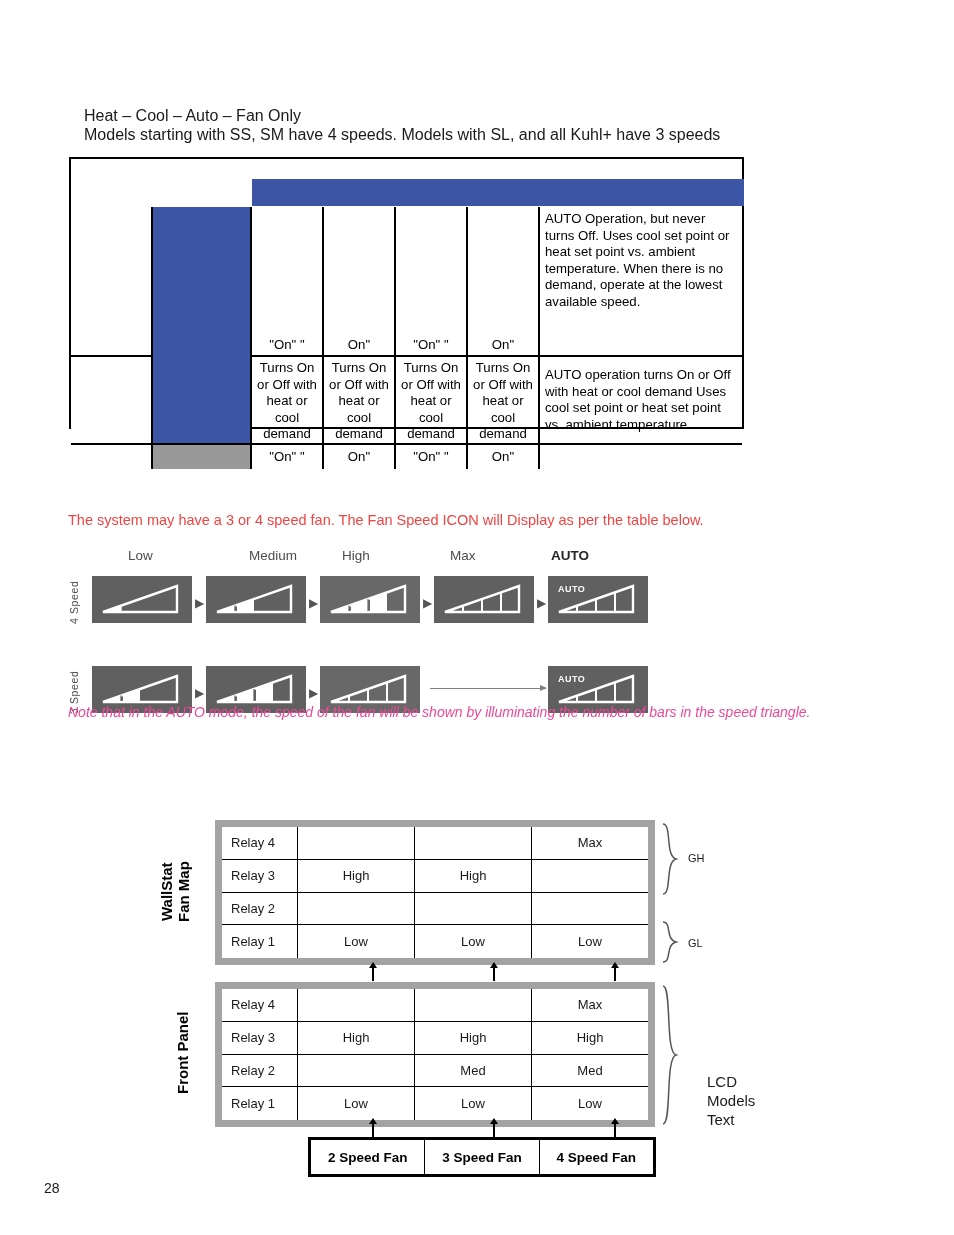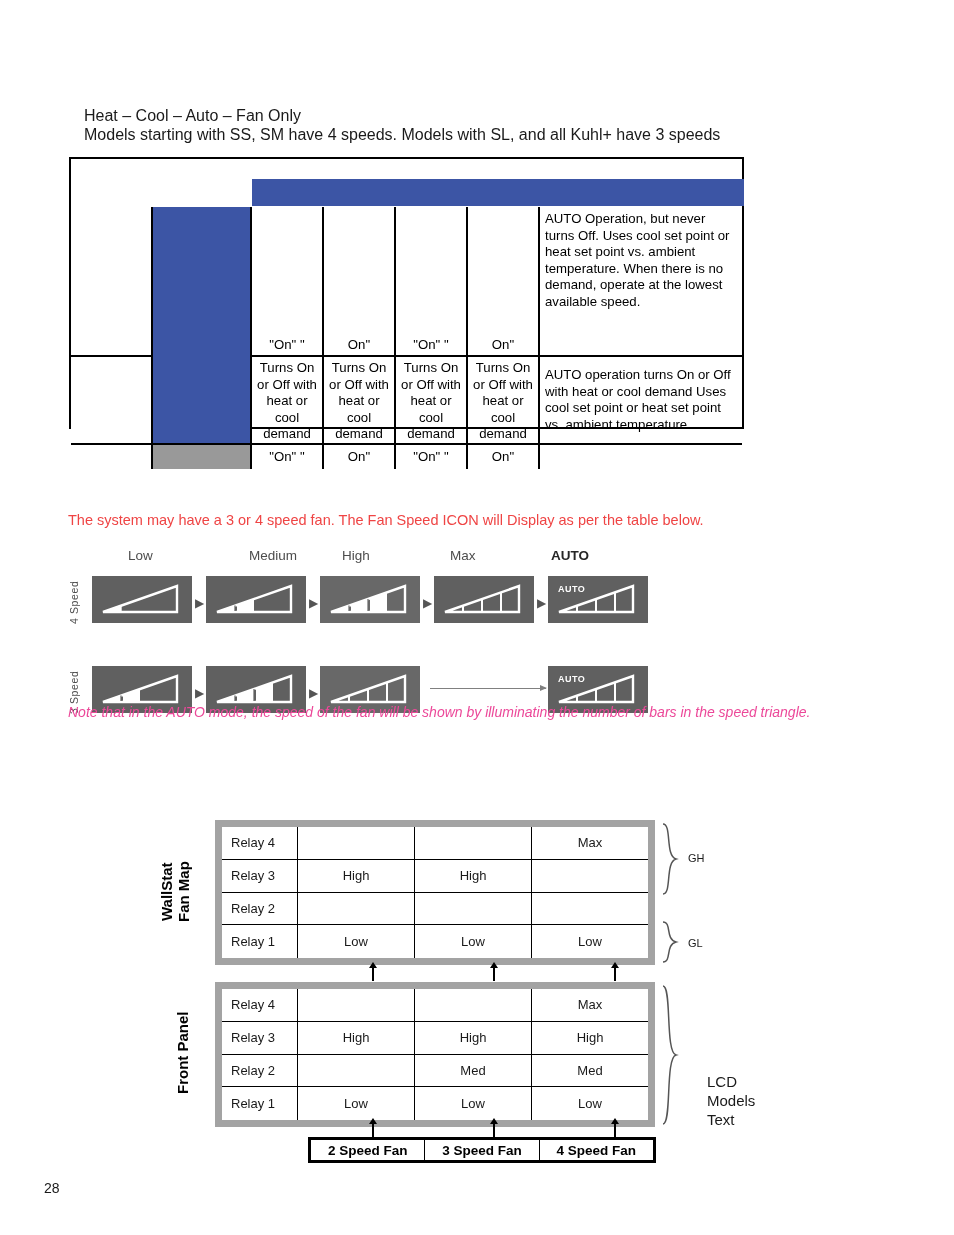--- a/index.html
+++ b/index.html
@@ -225,21 +225,21 @@
   }
   .rt-cell:last-child { border-right: none; }
   .rt-c0 { width: 76px; justify-content: flex-start; padding-left: 9px; }
   .rt-c1, .rt-c2, .rt-c3 { flex: 1; }
 
   .footer-table {
     position: absolute;
     left: 158px;
     top: 327px;
     width: 348px;
-    height: 26px;
+    height: 40px;
     border: 3px solid #000;
     box-sizing: border-box;
     display: flex;
     background: #fff;
   }
   .ft-cell {
     flex: 1;
     border-right: 1px solid #000;
     display: flex;
     align-items: center;

